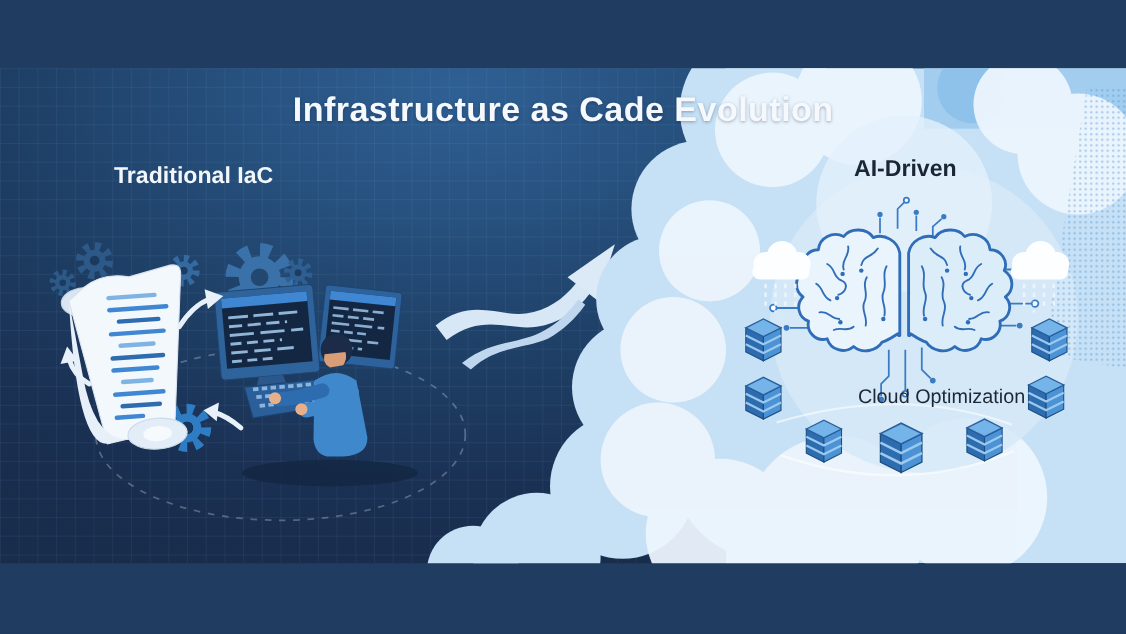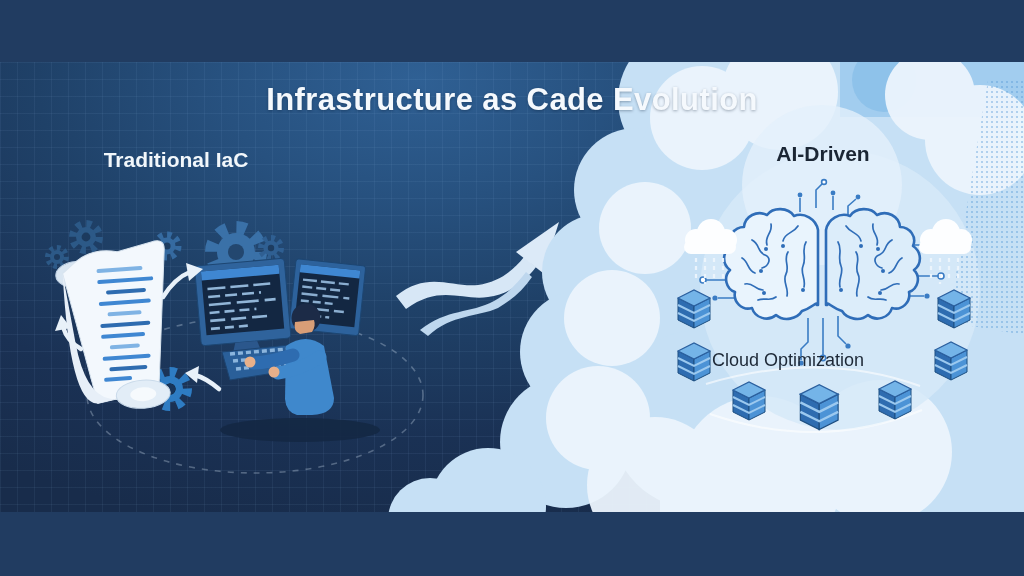--- a/index.html
+++ b/index.html
@@ -25,21 +25,21 @@
   .main-title{
     left:0;top:82px;width:1024px;text-align:center;
     color:#f5f9fd;font-size:31px;font-weight:700;letter-spacing:.4px;
     text-shadow:0 1px 3px rgba(10,25,50,.35);
   }
   .trad{left:20px;top:148px;width:312px;text-align:center;color:#f2f7fb;}
   .trad .h{font-size:21px;font-weight:700;}
   .trad .s{font-size:15.5px;font-weight:500;margin-top:6px;color:#eaf2f9;}
   .ai{left:672px;top:149px;width:302px;text-align:center;color:#1b2634;line-height:1.3;}
   .ai .h{font-size:21px;font-weight:700;}
-  .lbl{color:#1d2836;font-size:18px;font-weight:500;text-align:left;}
+  .lbl{color:#1d2836;font-size:18px;font-weight:500;text-align:right;}
   .lbl-cloud{left:712px;top:349px;width:220px;}
   .lbl-auto{left:710px;top:439px;width:220px;line-height:1.45;}
 </style>
 </head>
 <body>
 
 <div style="position:absolute;left:0;top:0;width:1024px;height:62px;background:#213c61;"></div>
 <div style="position:absolute;left:0;top:512px;width:1024px;height:64px;background:#213c61;"></div>
 
 <div class="banner">

